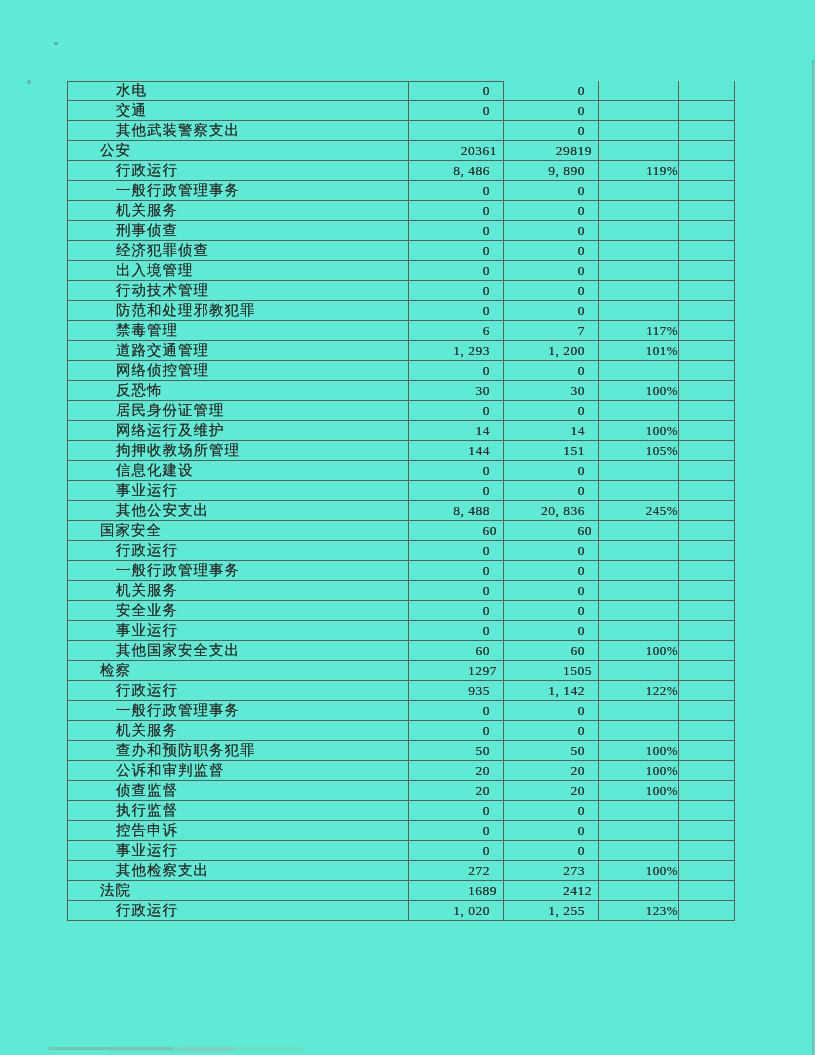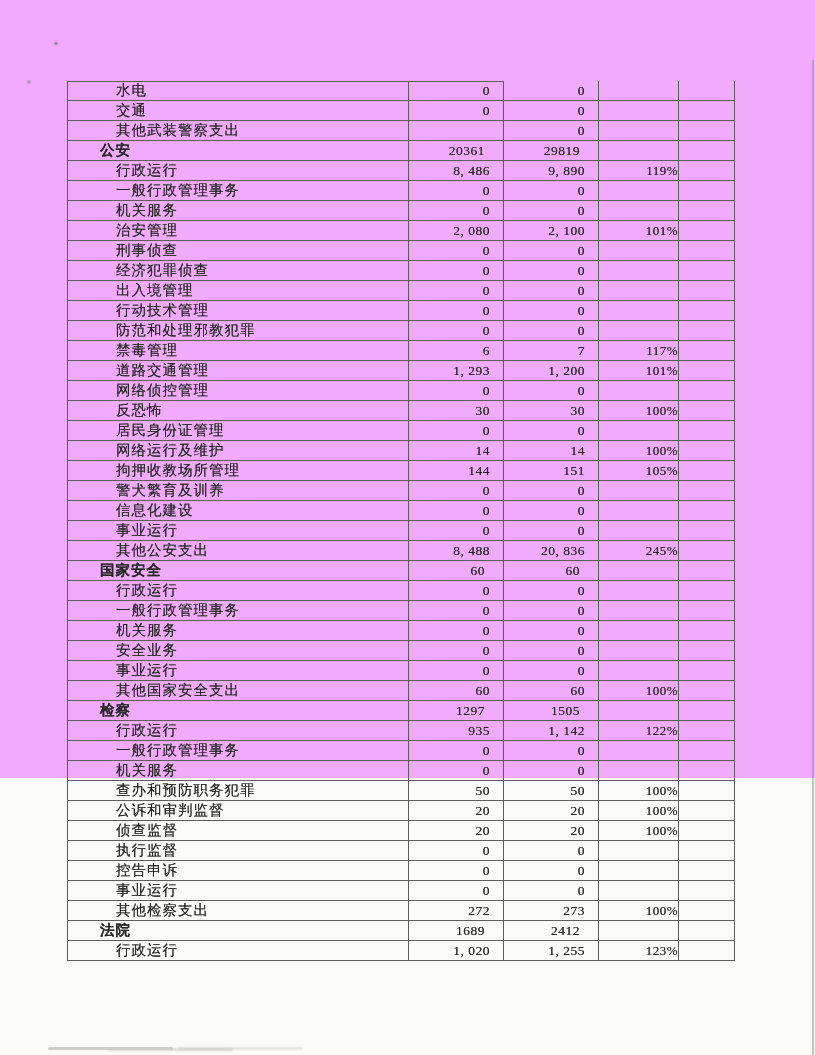--- a/index.html
+++ b/index.html
@@ -7,22 +7,22 @@
     padding: 0;
     width: 815px;
     height: 1055px;
     overflow: hidden;
     background: #fbfbfa;
     font-family: "Liberation Serif", serif;
   }
   .page {
     position: relative;
     width: 815px;
-    height: 778px;
-    background: #f0abfc;
+    height: 1055px;
+    background: #5eead4;
   }
   
   .speck-1 {
     position: absolute; left: 54px; top: 42px;
     width: 4px; height: 3px; border-radius: 50%;
     background: rgba(110,110,110,0.55);
   }
   .speck-2 {
     position: absolute; left: 27px; top: 80px;
     width: 4px; height: 4px; border-radius: 50%;
@@ -71,29 +71,29 @@
   table.budget tr:first-child td { border-top: none; }
   col.w-name  { width: 341px; }
   col.w-v1    { width: 95px; }
   col.w-v2    { width: 95px; }
   col.w-pct   { width: 80px; }
   col.w-blank { width: 56px; }
   td.c-name {
     font-size: 14.5px;
     letter-spacing: 1px;
   }
-  tr.lvl1 td.c-name { padding-left: 32px; font-weight: bold; }
+  tr.lvl1 td.c-name { padding-left: 32px; }
   tr.lvl2 td.c-name { padding-left: 48px; }
   td.c-v1, td.c-v2 {
     text-align: right;
     font-size: 13.5px;
     letter-spacing: 0.5px;
   }
   tr.lvl2 td.c-v1, tr.lvl2 td.c-v2 { padding-right: 13px; }
-  tr.lvl1 td.c-v1, tr.lvl1 td.c-v2 { padding-right: 18px; }
+  tr.lvl1 td.c-v1, tr.lvl1 td.c-v2 { padding-right: 6px; }
   td.c-pct {
     text-align: right;
     font-size: 13px;
     letter-spacing: 0.5px;
     padding-right: 3px;
   }
 </style>
 </head>
 <body>
 
@@ -155,27 +155,20 @@
             <td class="c-blank"></td>
           </tr>
           <tr class="lvl2">
             <td class="c-name">机关服务</td>
             <td class="c-v1">0</td>
             <td class="c-v2">0</td>
             <td class="c-pct"></td>
             <td class="c-blank"></td>
           </tr>
           <tr class="lvl2">
-            <td class="c-name">治安管理</td>
-            <td class="c-v1">2, 080</td>
-            <td class="c-v2">2, 100</td>
-            <td class="c-pct">101%</td>
-            <td class="c-blank"></td>
-          </tr>
-          <tr class="lvl2">
             <td class="c-name">刑事侦查</td>
             <td class="c-v1">0</td>
             <td class="c-v2">0</td>
             <td class="c-pct"></td>
             <td class="c-blank"></td>
           </tr>
           <tr class="lvl2">
             <td class="c-name">经济犯罪侦查</td>
             <td class="c-v1">0</td>
             <td class="c-v2">0</td>
@@ -243,27 +236,20 @@
             <td class="c-v1">14</td>
             <td class="c-v2">14</td>
             <td class="c-pct">100%</td>
             <td class="c-blank"></td>
           </tr>
           <tr class="lvl2">
             <td class="c-name">拘押收教场所管理</td>
             <td class="c-v1">144</td>
             <td class="c-v2">151</td>
             <td class="c-pct">105%</td>
-            <td class="c-blank"></td>
-          </tr>
-          <tr class="lvl2">
-            <td class="c-name">警犬繁育及训养</td>
-            <td class="c-v1">0</td>
-            <td class="c-v2">0</td>
-            <td class="c-pct"></td>
             <td class="c-blank"></td>
           </tr>
           <tr class="lvl2">
             <td class="c-name">信息化建设</td>
             <td class="c-v1">0</td>
             <td class="c-v2">0</td>
             <td class="c-pct"></td>
             <td class="c-blank"></td>
           </tr>
           <tr class="lvl2">

